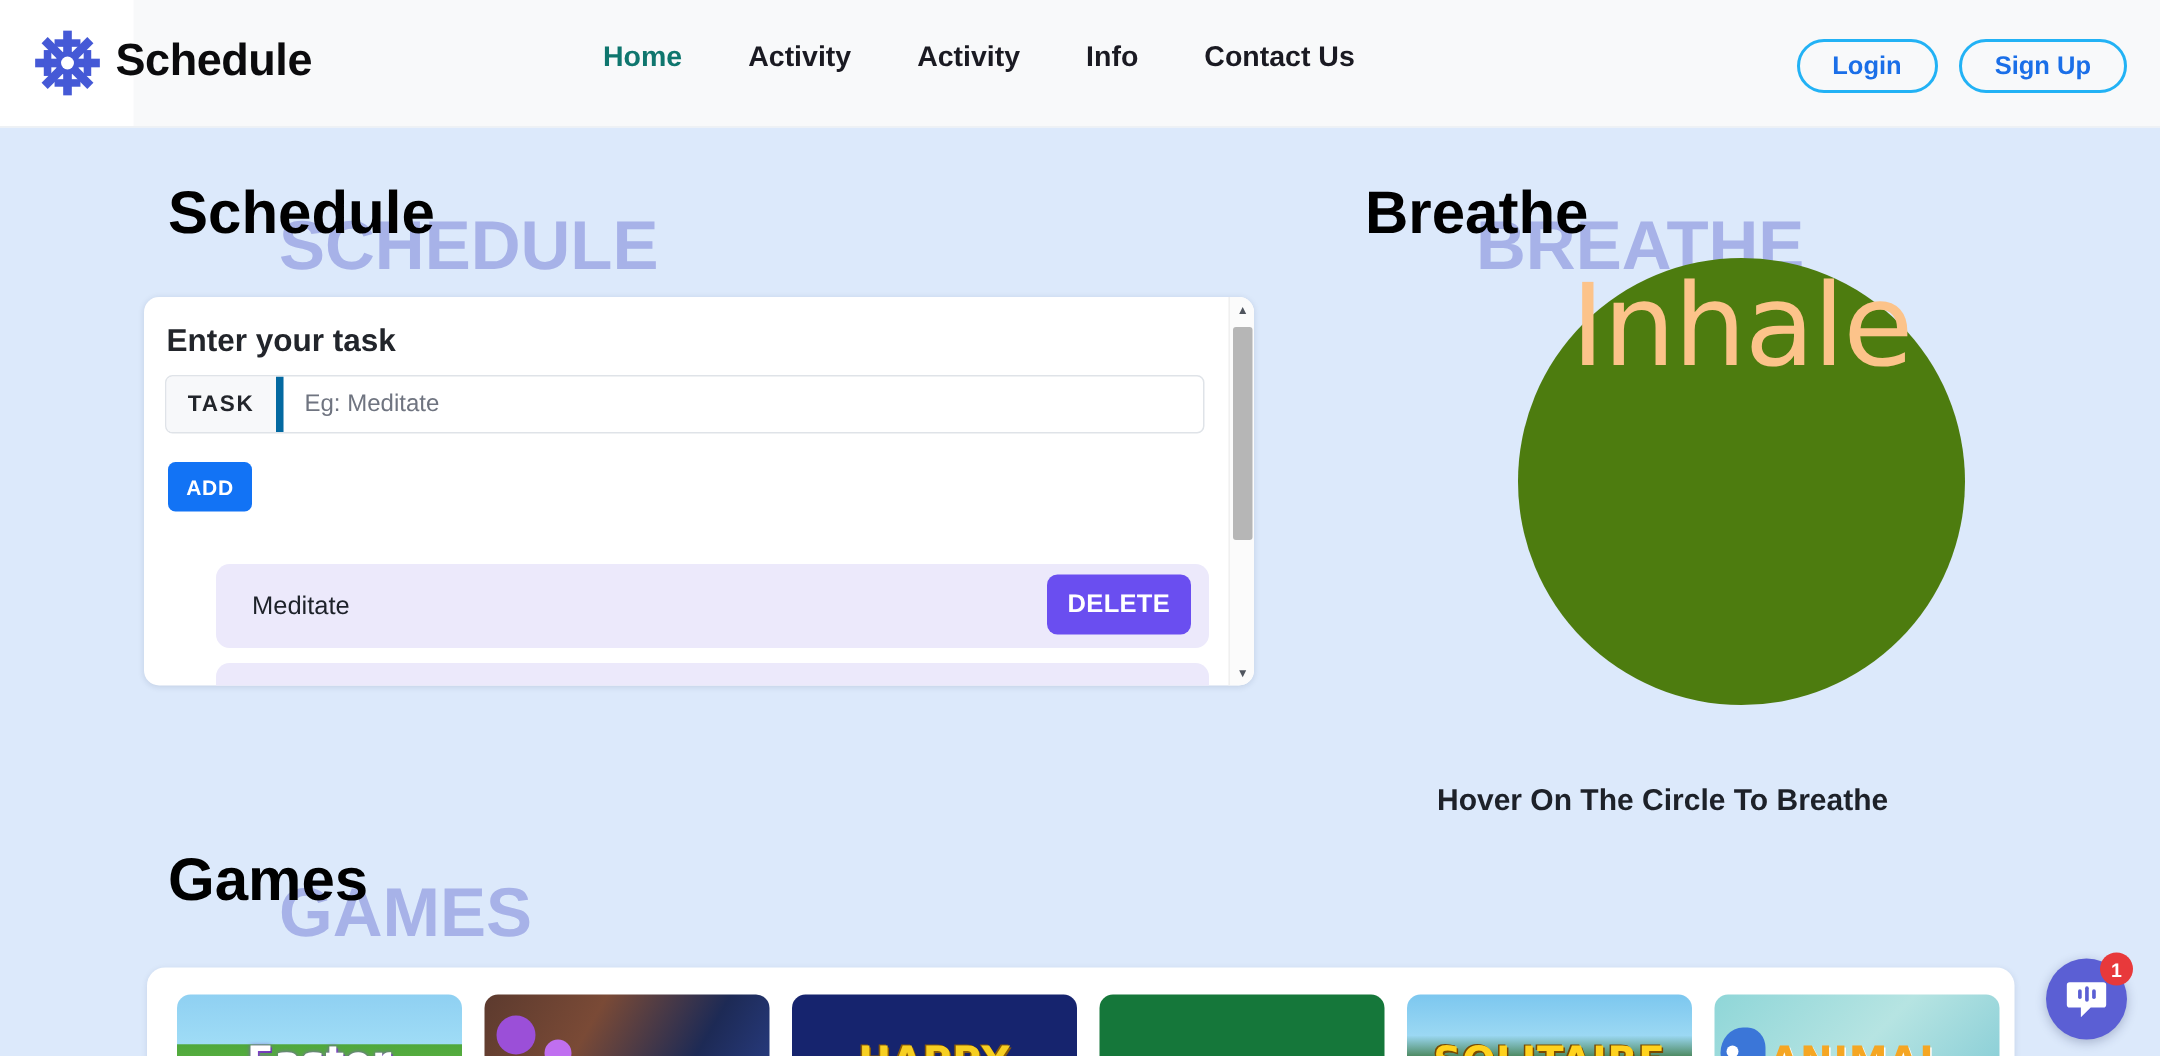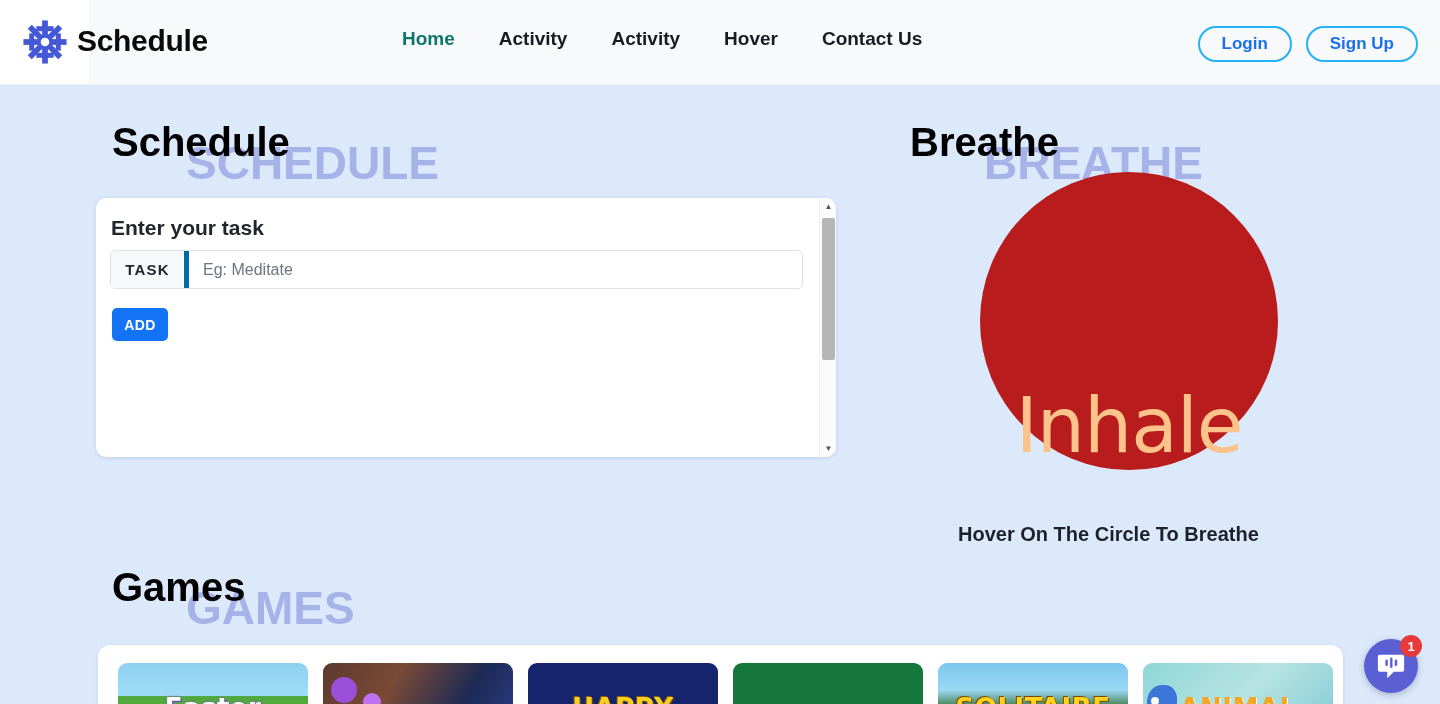--- a/index.html
+++ b/index.html
@@ -167,25 +167,25 @@
   .sb-thumb {
     position: absolute; left: 2px; top: 20px;
     width: 13px; height: 142px;
     background: #b6b6b6;
     border-radius: 2px;
     cursor: pointer;
   }
 
   
   .breathe-circle {
-    position: absolute; left: 980px; top: 172px;
+    position: absolute; left: 1012px; top: 172px;
     width: 298px; height: 298px;
     border-radius: 50%;
-    background: #b91c1c;
-    display: flex; align-items: flex-end; justify-content: center;
+    background: #4d7c0f;
+    display: flex; align-items: flex-start; justify-content: center;
     cursor: pointer;
   }
   .breathe-word {
     font-size: 76px; font-weight: 400; color: #fcc38a;
     font-family: "DejaVu Sans", sans-serif;
     letter-spacing: -1px;
   }
   .breathe-hint {
     position: absolute; left: 958px; top: 509px;
     font-size: 20px; font-weight: 600; color: #1d2129;
@@ -294,21 +294,21 @@
       <circle cx="32" cy="32" r="6" fill="#ffffff"></circle>
     </svg>
   </div>
 
   <div class="brand-name">Schedule</div>
 
   <nav class="nav">
     <a class="nav-item active" href="#">Home</a>
     <a class="nav-item" href="#">Activity</a>
     <a class="nav-item" href="#">Activity</a>
-    <a class="nav-item" href="#">Hover</a>
+    <a class="nav-item" href="#">Info</a>
     <a class="nav-item" href="#">Contact Us</a>
   </nav>
 
   <div class="auth">
     <button class="auth-btn">Login</button>
     <button class="auth-btn">Sign Up</button>
   </div>
 </div>
 
 <div class="sec-head" id="schedule-head">
@@ -321,20 +321,29 @@
 
     <div class="card-title">Enter your task</div>
 
     <div class="input-group">
       <div class="input-addon">TASK</div>
       <input class="task-input" type="text" placeholder="Eg: Meditate" style="">
     </div>
 
     <button class="add-btn" style="position:absolute; left:16px; top:110px;">ADD</button>
 
+    <div class="task-list">
+      <div class="task-row">
+        <span class="task-name">Meditate</span>
+        <button class="delete-btn">DELETE</button>
+      </div>
+      <div class="task-row">
+        <span class="task-name"></span>
+      </div>
+    </div>
 
     <div class="scrollbar">
       <div class="sb-arrow up">▲</div>
       <div class="sb-thumb"></div>
       <div class="sb-arrow down">▼</div>
     </div>
 
   </div>
 </div>
 

